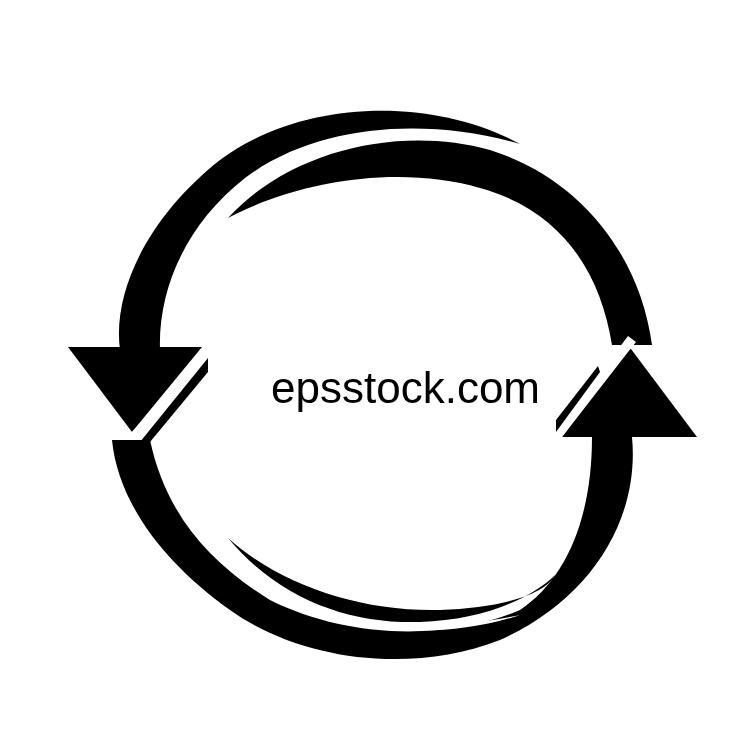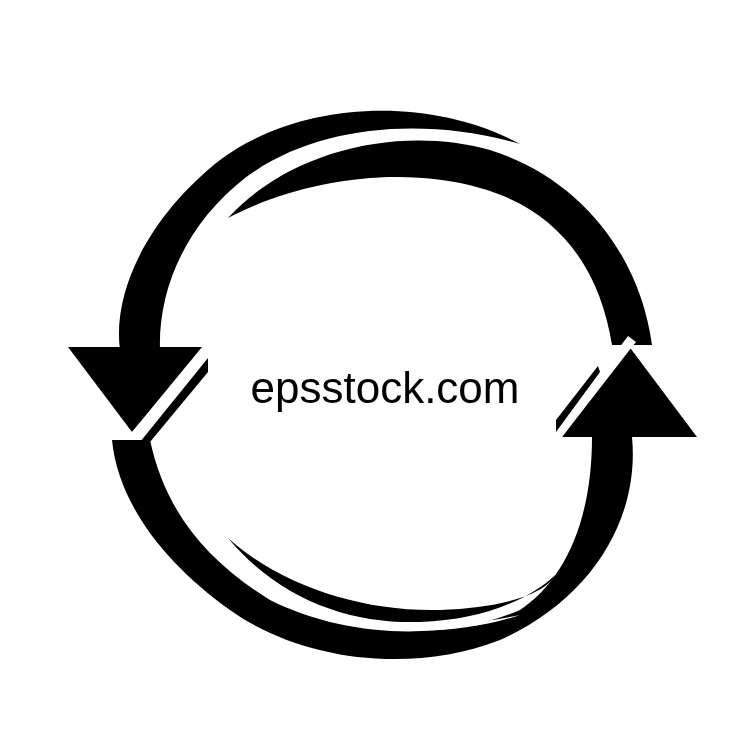--- a/index.html
+++ b/index.html
@@ -21,21 +21,21 @@
       left: 0;
       top: 0;
       width: 750px;
       height: 750px;
     }
     .logo-text {
       position: absolute;
       left: 230px;
       top: 358px;
       width: 310px;
-      text-align: center;
+      text-align: right;
       font-family: "Liberation Sans", sans-serif;
       font-size: 44px;
       line-height: 60px;
       color: #000000;
       letter-spacing: 0px;
       white-space: nowrap;
     }
   </style>
 </head>
 <body>

